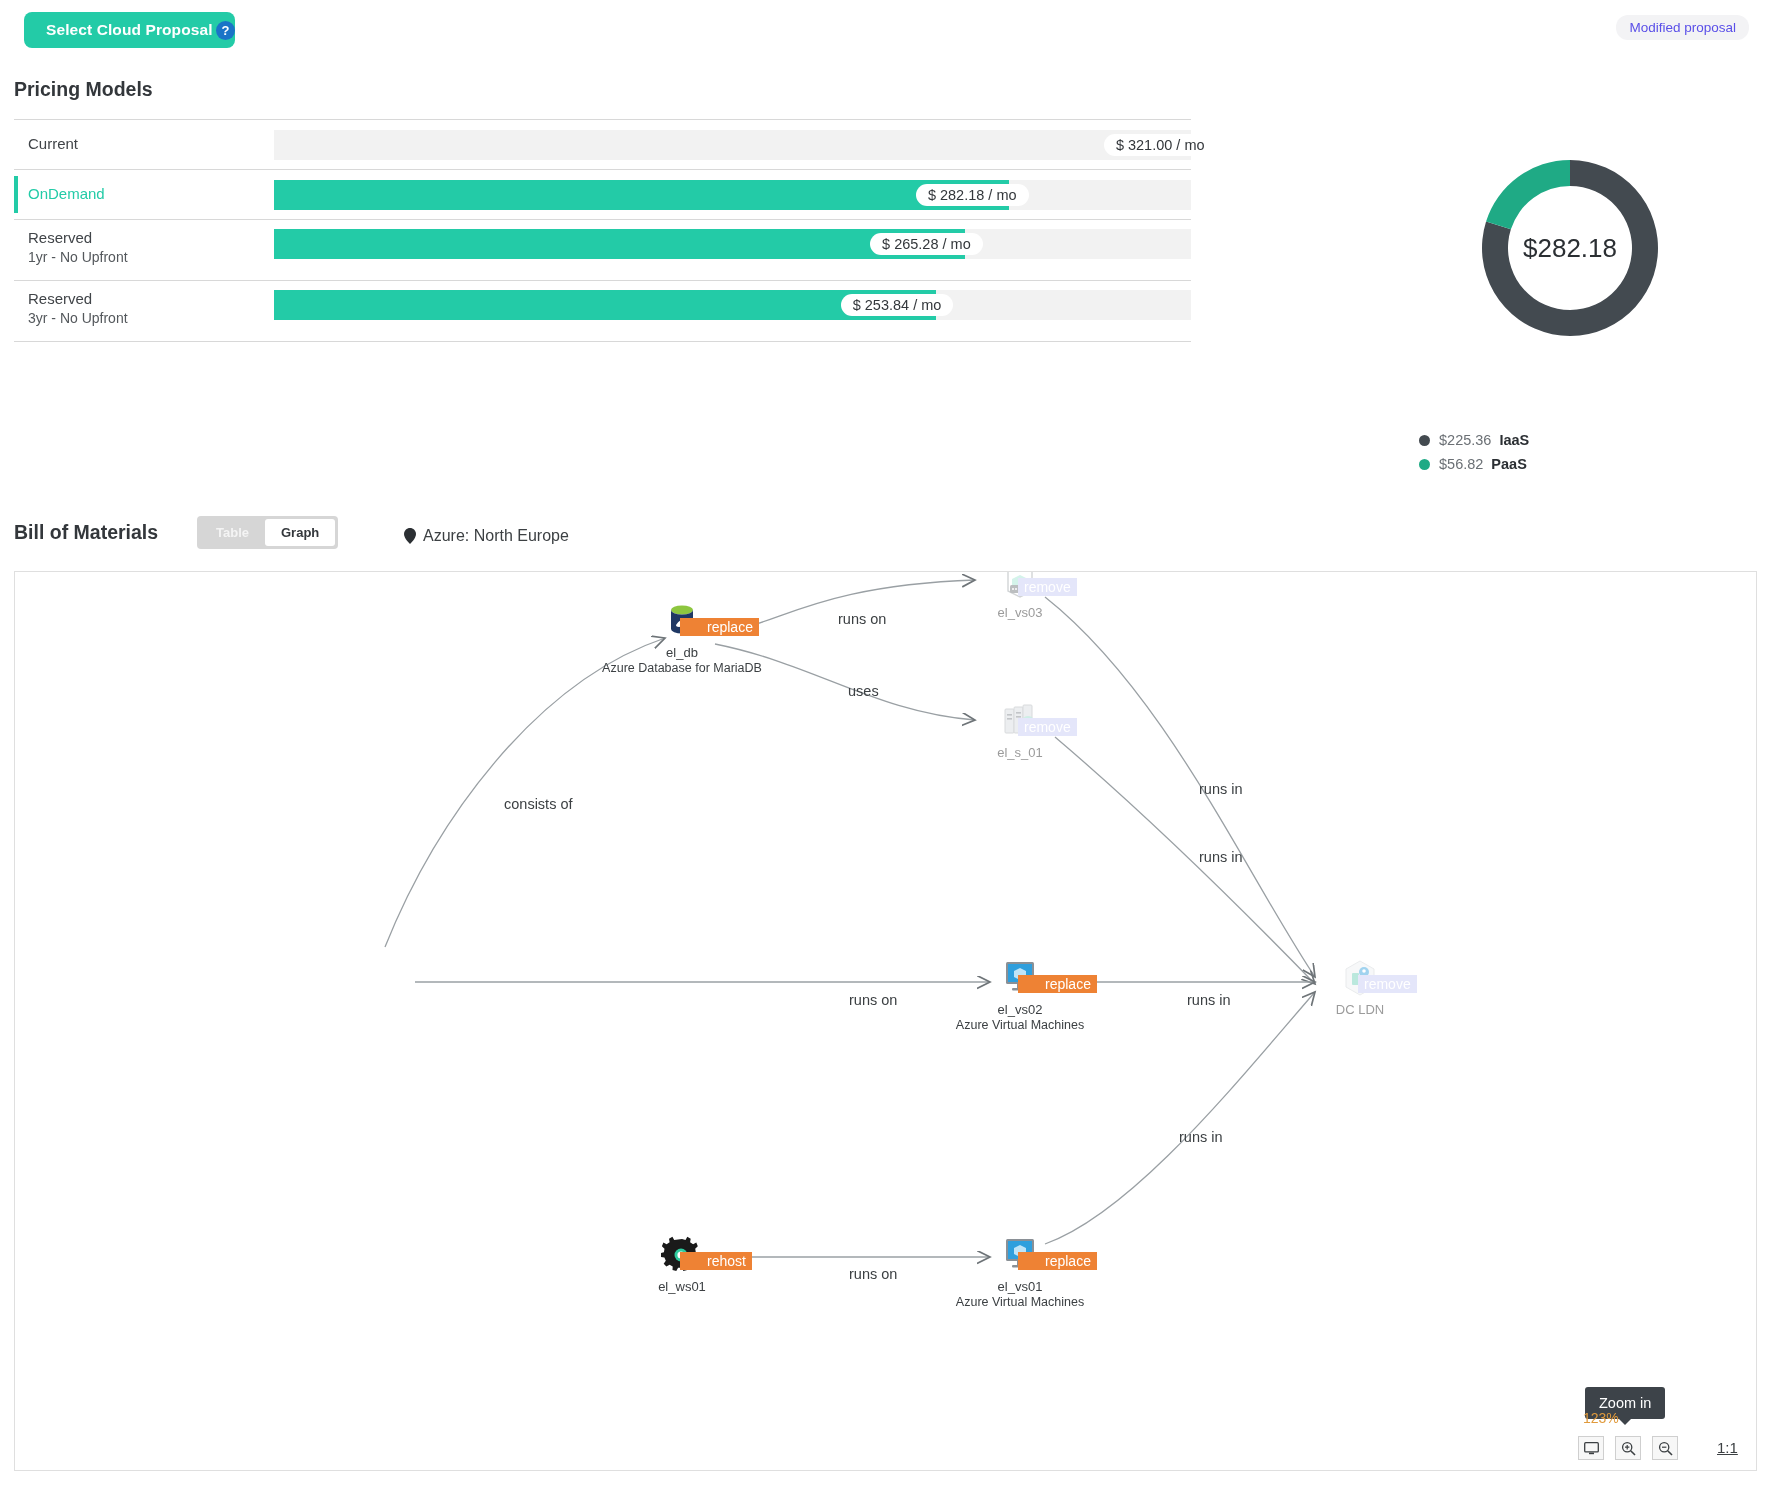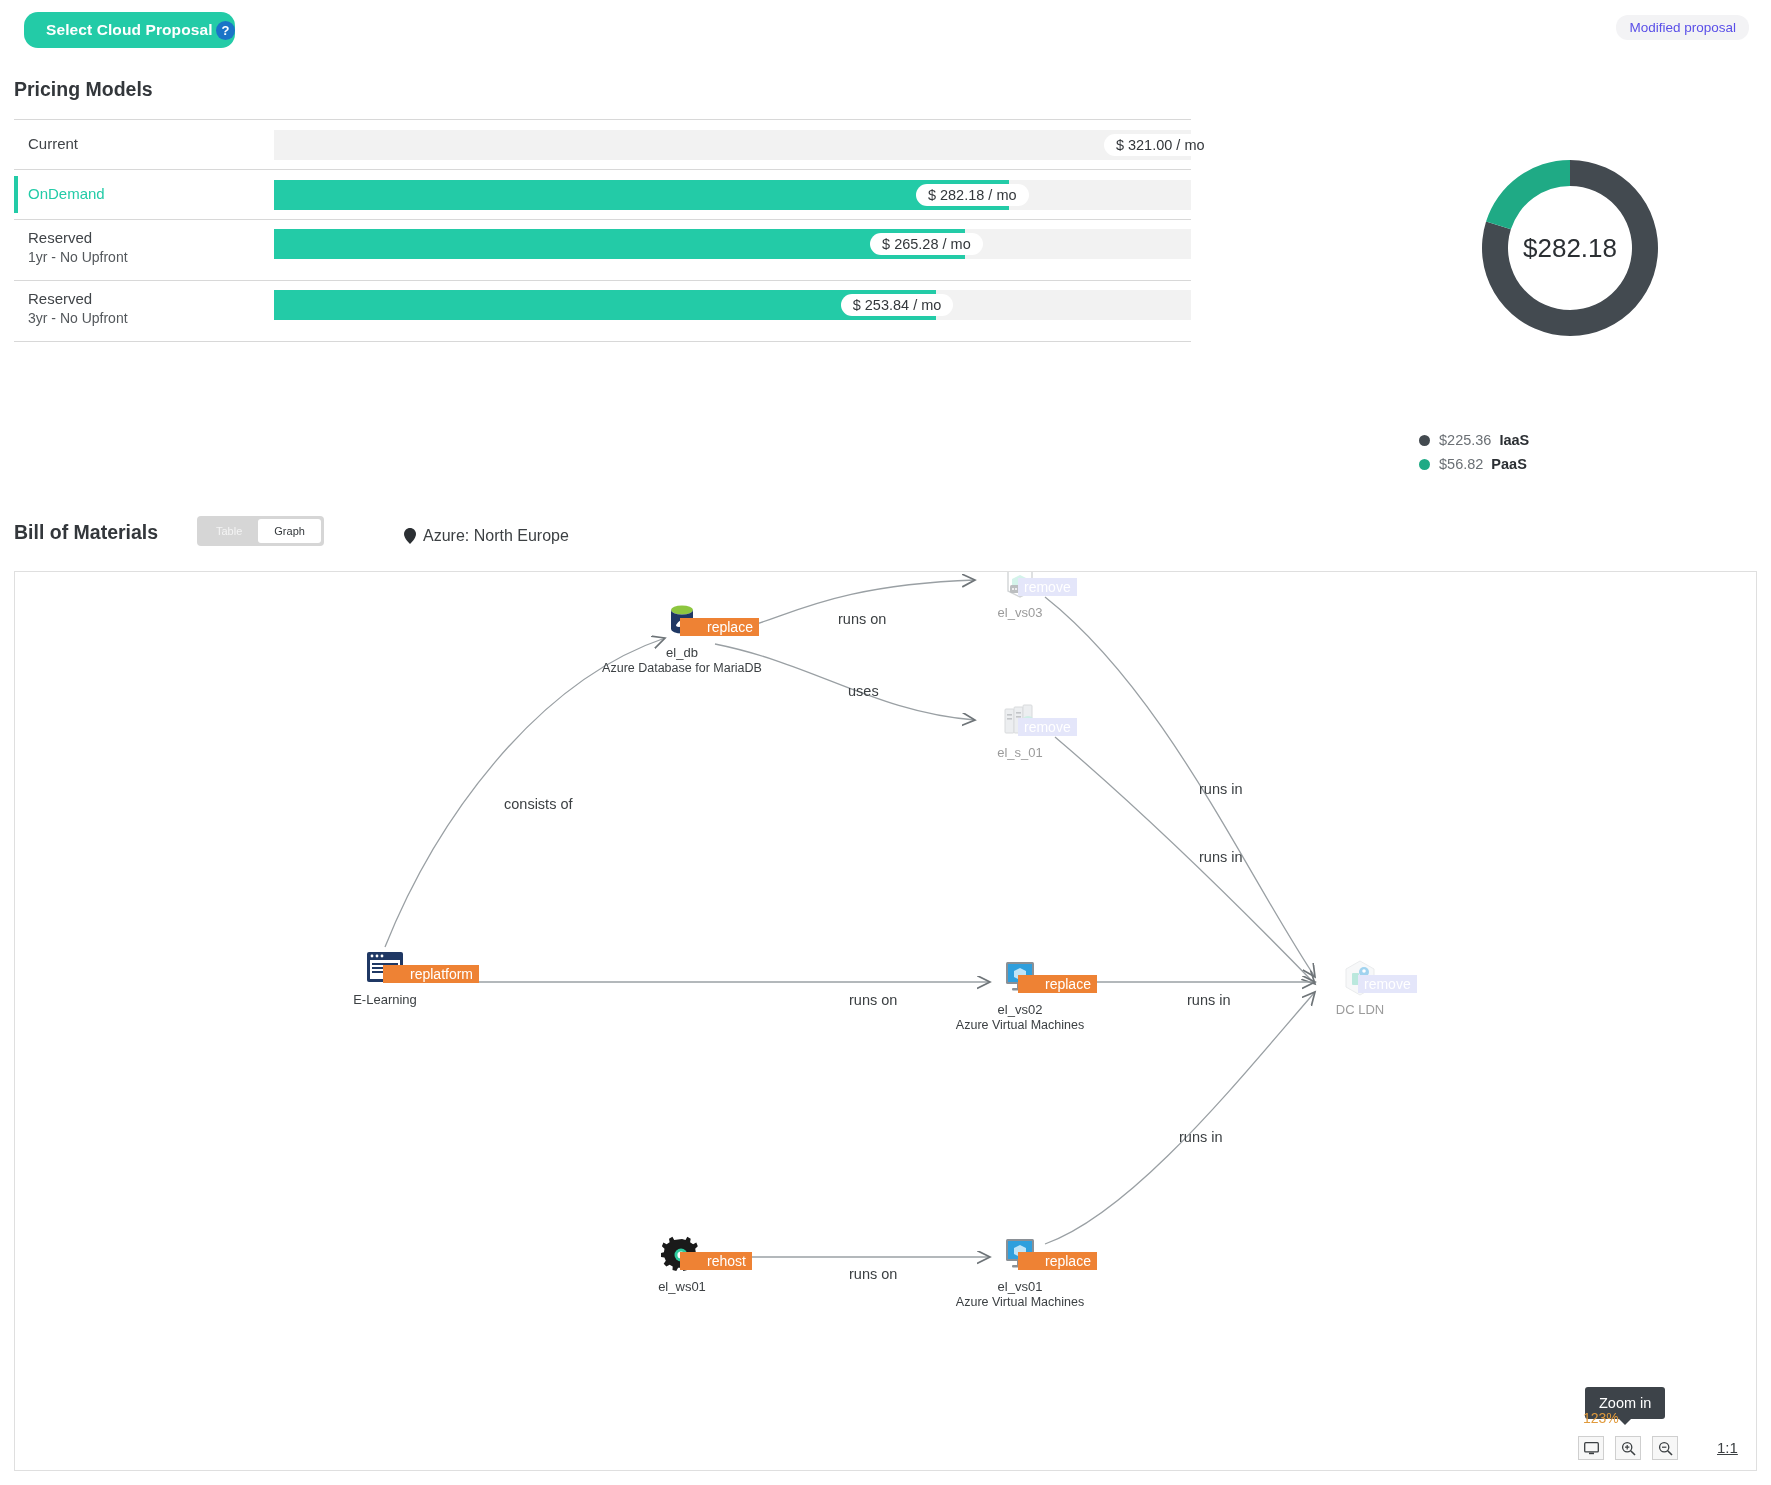--- a/index.html
+++ b/index.html
@@ -12,21 +12,21 @@
     position:relative;
     overflow:hidden;
   }
 
   
   #topbar { position:absolute; left:0; top:0; width:1771px; height:60px; }
   #select-proposal-btn {
     position:absolute; left:24px; top:12px;
     height:36px; padding:0 22px;
     background:#23cba7; color:#fff;
-    border:none; border-radius:14px;
+    border:none; border-radius:8px;
     font-size:15.5px; font-weight:bold;
     letter-spacing:.1px;
     display:flex; align-items:center; cursor:pointer;
     font-family:"Liberation Sans", sans-serif;
   }
   #help-icon {
     position:absolute; left:216px; top:21px;
     width:19px; height:19px; border-radius:50%;
     background:#1b74c7; color:#fff;
     font-size:13px; font-weight:bold;
@@ -77,21 +77,21 @@
   .legend-val { color:#6b7075; margin-right:8px; }
   .legend-name { color:#2b2f33; font-weight:bold; }
 
   
   #bom-title { position:absolute; left:14px; top:521px; font-size:19.5px; font-weight:bold; color:#33373b; }
   #bom-toggle {
     position:absolute; left:197px; top:516px;
     background:#d6d6d6; border-radius:4px; padding:3px;
     display:flex;
   }
-  .tg { padding:6px 16px; font-size:11px; font-weight:normal; border-radius:3px; cursor:pointer; }
+  .tg { padding:6px 16px; font-size:13px; font-weight:bold; border-radius:3px; cursor:pointer; }
   .tg.inactive { color:#f4f4f4; }
   .tg.active { background:#ffffff; color:#33373b; }
   #region { position:absolute; left:404px; top:527px; display:flex; align-items:center; font-size:16px; color:#3c4043; }
   #region svg { margin-right:7px; }
 
   
   #graph-canvas {
     position:absolute; left:14px; top:571px;
     width:1743px; height:900px;
     border:1px solid #dfdfdf; background:#fff;
@@ -306,40 +306,20 @@
             <rect x="17" y="11" width="5" height="1.6"></rect>
             <rect x="17" y="15" width="5" height="1.6"></rect>
           </g>
         <circle cx="29" cy="22" r="7" fill="#7fd9c0" opacity=".8"></circle>
       </svg>
       <div class="badge remove">remove</div>
     </div>
     <div class="nm">el_s_01</div>
   </div>
 
-  <div class="node" style="left:285px; top:375px;">
-    <div class="ico">
-      <svg width="46" height="38" viewBox="0 0 46 38">
-        <rect x="5" y="3" width="36" height="30" rx="2" fill="#1f3864"></rect>
-        <rect x="8" y="11" width="30" height="19" fill="#fff"></rect>
-        <g fill="#1f3864">
-            <rect x="10" y="14" width="26" height="2"></rect>
-            <rect x="10" y="18" width="26" height="2"></rect>
-            <rect x="10" y="22" width="18" height="2"></rect>
-          </g>
-        <g fill="#fff">
-            <circle cx="10" cy="7" r="1.4"></circle>
-            <circle cx="15" cy="7" r="1.4"></circle>
-            <circle cx="20" cy="7" r="1.4"></circle>
-          </g>
-      </svg>
-      <div class="badge replace">replatform</div>
-    </div>
-    <div class="nm">E-Learning</div>
-  </div>
 
   <div class="node" style="left:920px; top:385px;">
     <div class="ico">
       <svg width="42" height="38" viewBox="0 0 42 38">
         <rect x="7" y="3" width="28" height="22" rx="1.5" fill="#8a9096"></rect>
         <rect x="9" y="5" width="24" height="18" fill="#2f9fdd"></rect>
         <path d="M21,9 L27,12 L27,18 L21,21 L15,18 L15,12 z" fill="#bfe4f7"></path>
         <rect x="18" y="25" width="6" height="4" fill="#8a9096"></rect>
         <rect x="13" y="29" width="16" height="2.5" rx="1" fill="#8a9096"></rect>
       </svg>

